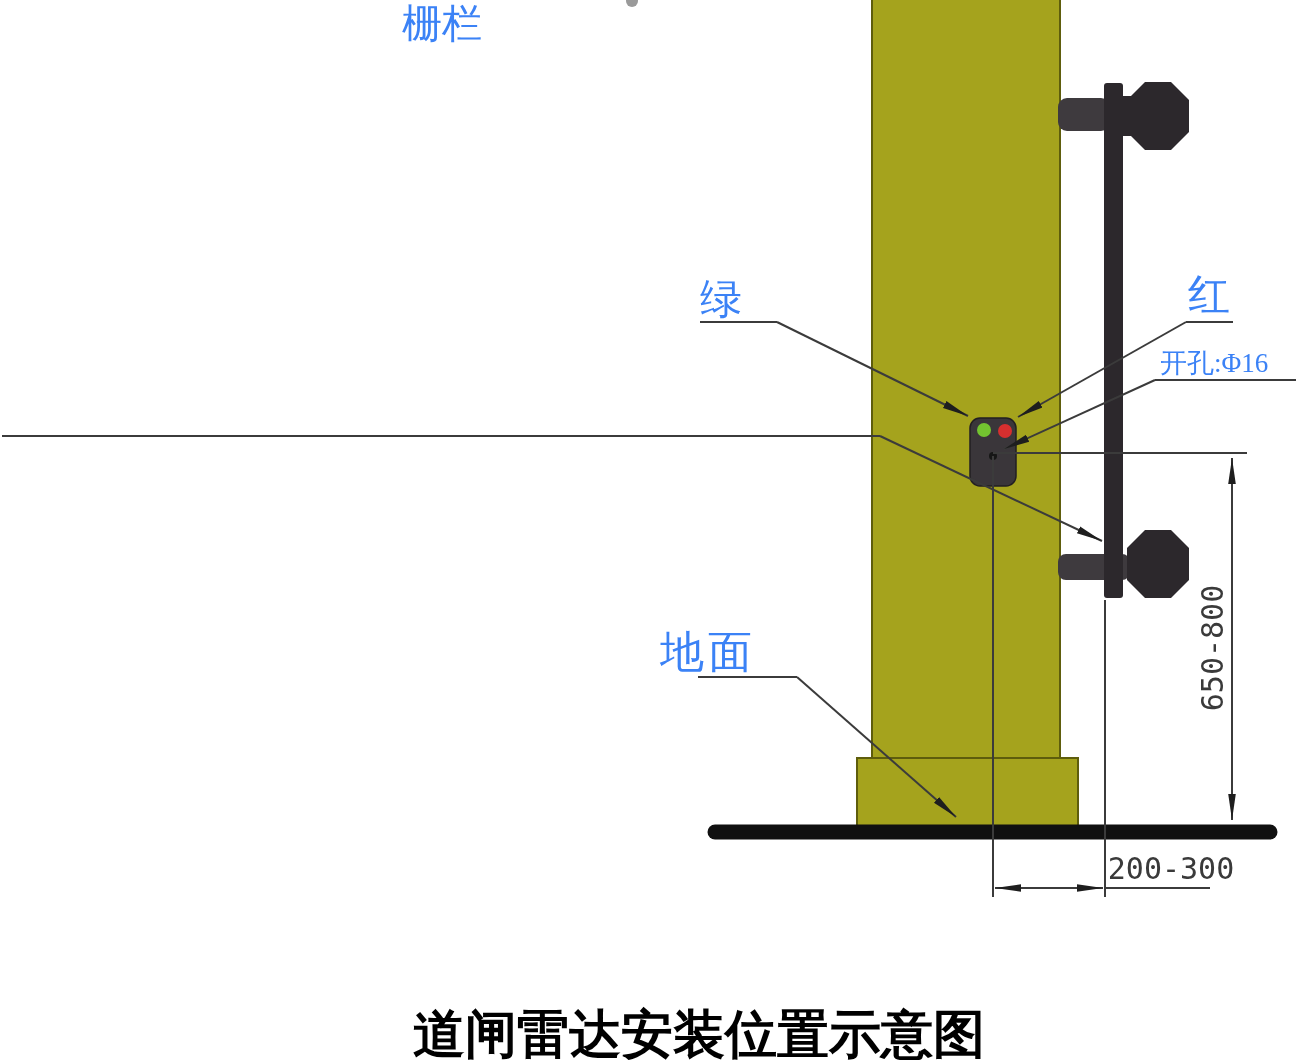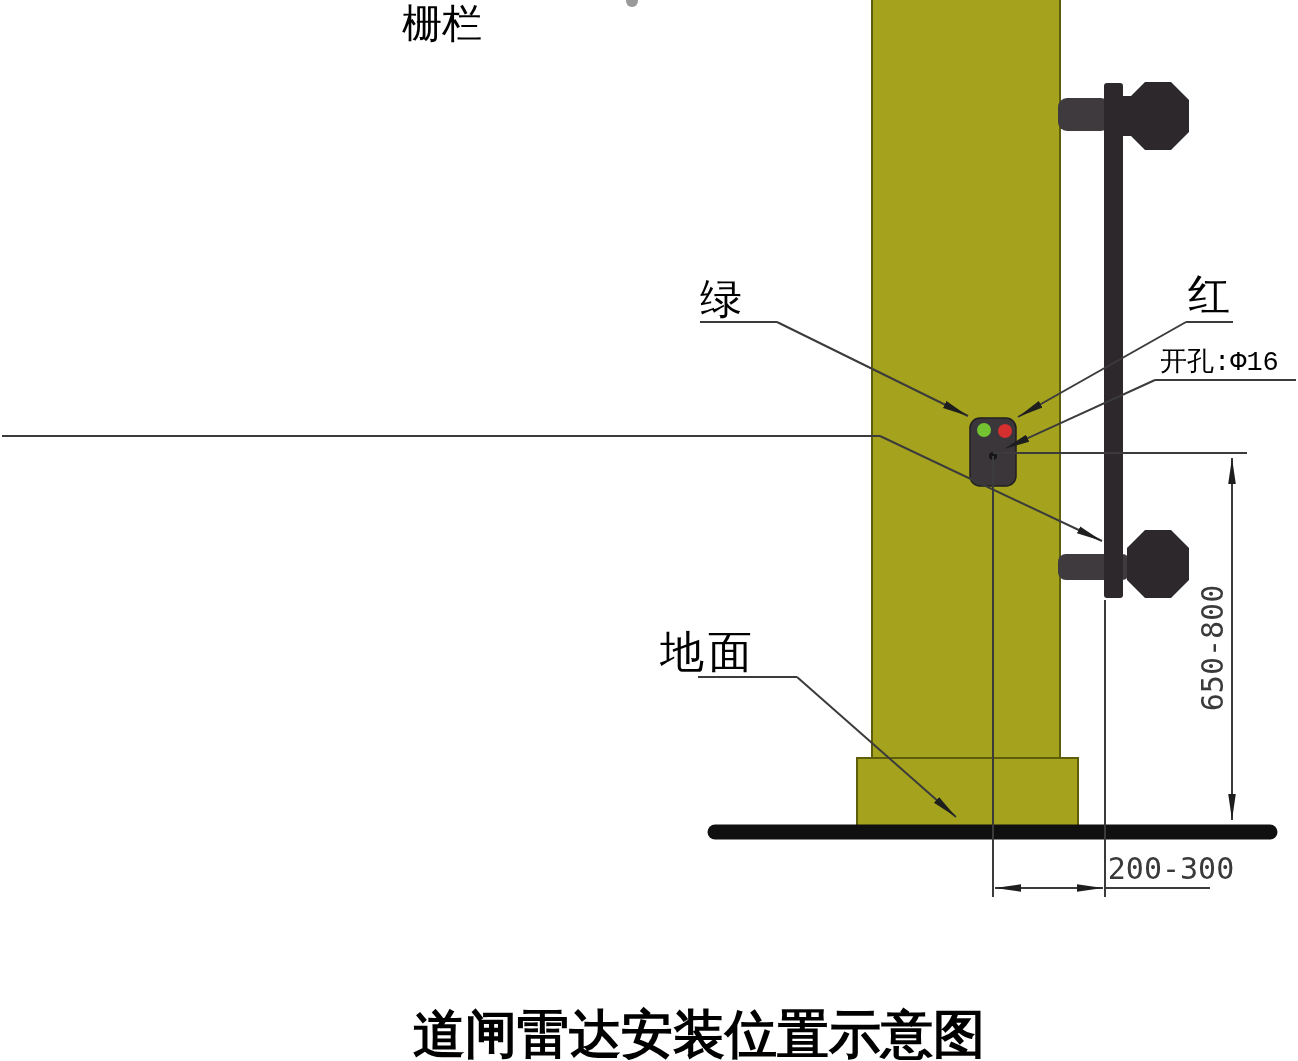--- a/index.html
+++ b/index.html
@@ -1,23 +1,23 @@
 <!DOCTYPE html>
 <html><head>
 <meta charset="utf-8">
 <style>
   html,body{margin:0;padding:0;background:#ffffff;}
   #stage{position:relative;width:1298px;height:1061px;background:#ffffff;overflow:hidden;
          font-family:"Liberation Serif","DejaVu Serif",serif;color:#2f2f2f;}
   #draw{position:absolute;left:0;top:0;}
-  .lbl{position:absolute;line-height:1.12;white-space:nowrap;color:#000000;}
+  .lbl{position:absolute;line-height:1.12;white-space:nowrap;color:#3b82f6;}
   .lbl-fence{left:0;top:333;width:884px;text-align:center;font-size:40px;white-space:normal;line-height:1.18;}
   .lbl-green{left:700px;top:276px;font-size:42px;}
   .lbl-red{left:1188px;top:272px;font-size:42px;}
-  .lbl-hole{left:1160px;top:348px;font-size:27px;font-family:Liberation Mono, monospace;}
+  .lbl-hole{left:1160px;top:348px;font-size:27px;font-family:Liberation Serif, serif;}
   .lbl-ground{left:660px;top:628px;font-size:44px;letter-spacing:4px;}
   .title{position:absolute;left:349px;top:1000px;width:700px;text-align:center;
          font-size:52px;font-weight:bold;color:#000;
          font-family:"Liberation Sans","DejaVu Sans",sans-serif;}
   .dimtext{font-family:"DejaVu Sans Mono","Liberation Mono",monospace;font-size:30px;fill:#3a3a3a;}
 </style>
 </head>
 <body>
 
 <div id="stage">

